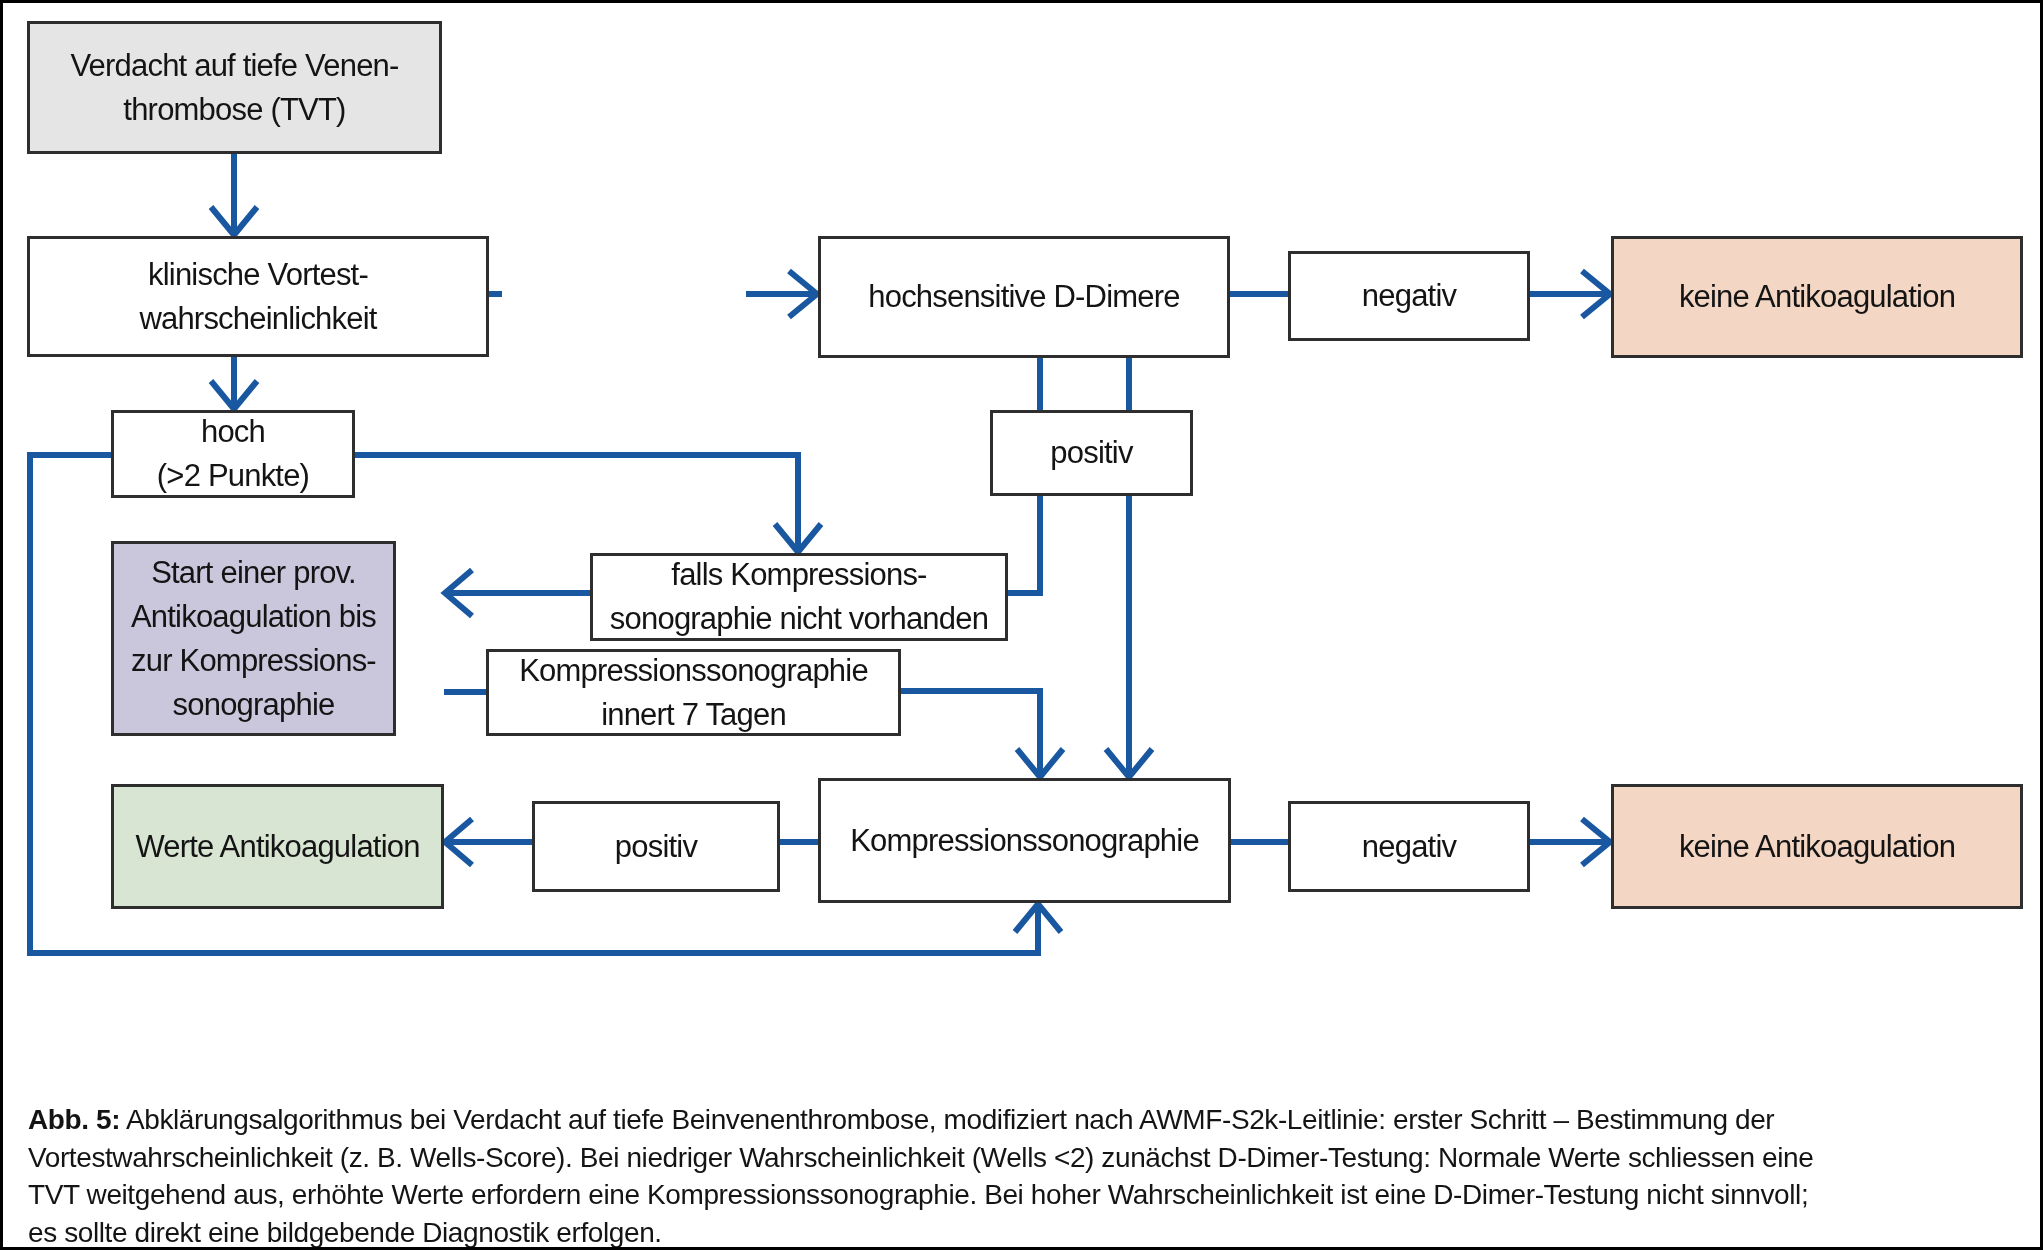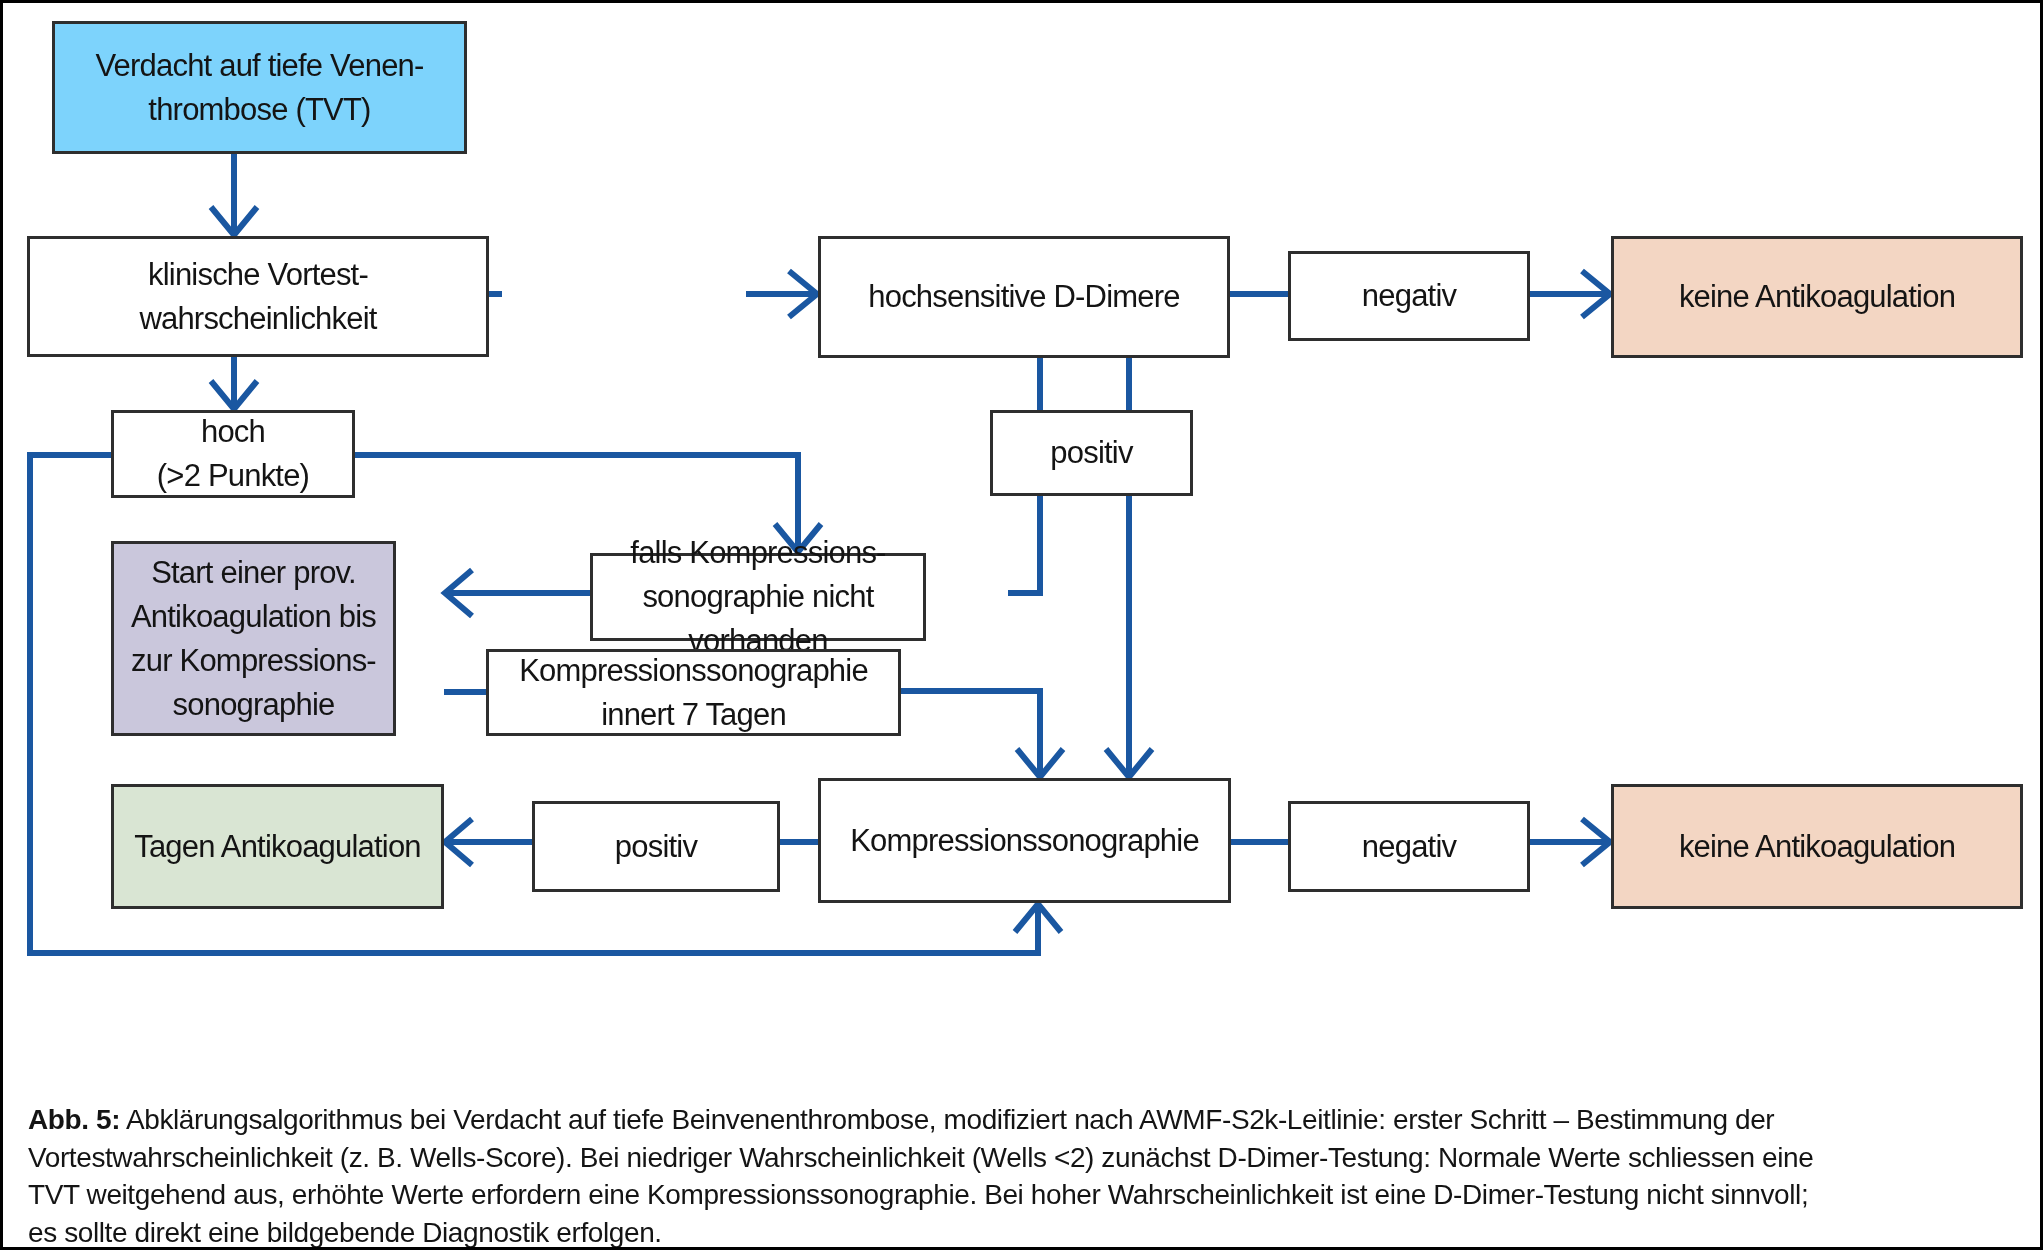--- a/index.html
+++ b/index.html
@@ -18,29 +18,29 @@
     position:absolute;
     display:flex;align-items:center;justify-content:center;
     text-align:center;
     box-sizing:border-box;
     border:3px solid #2e2e2e;
     background:#ffffff;
     color:#141414;
     font-size:31px;line-height:44px;letter-spacing:-0.8px;
     white-space:pre-line;
   }
-  .n-verdacht{left:24px;top:18px;width:415px;height:133px;background:#7dd3fc;margin-left:25px;}
+  .n-verdacht{left:24px;top:18px;width:415px;height:133px;background:#e5e5e5;}
   .n-klinische{left:24px;top:233px;width:462px;height:121px;}
   .n-niedrig{left:499px;top:248px;width:244px;height:89px;}
   .n-ddimere{left:815px;top:233px;width:412px;height:122px;}
   .n-negativ-top{left:1285px;top:248px;width:242px;height:90px;}
   .n-keine-top{left:1608px;top:233px;width:412px;height:122px;background:#f3d6c3;}
   .n-hoch{left:108px;top:407px;width:244px;height:88px;}
   .n-positiv-mid{left:987px;top:407px;width:203px;height:86px;}
-  .n-falls{left:587px;top:550px;width:336px;height:88px;}
+  .n-falls{left:587px;top:550px;width:418px;height:88px;}
   .n-prov{left:108px;top:538px;width:285px;height:195px;background:#cac7dc;}
   .n-innert{left:483px;top:646px;width:415px;height:87px;}
   .n-start-ak{left:108px;top:781px;width:333px;height:125px;background:#d9e5d3;}
   .n-positiv-bot{left:529px;top:798px;width:248px;height:91px;}
   .n-kompression{left:815px;top:775px;width:413px;height:125px;}
   .n-negativ-bot{left:1285px;top:798px;width:242px;height:91px;}
   .n-keine-bot{left:1608px;top:781px;width:412px;height:125px;background:#f3d6c3;}
   .caption{
     position:absolute;left:25px;top:1086px;width:2010px;
     color:#141414;
@@ -87,21 +87,21 @@
 (&gt;2 Punkte)</div>
   <div class="node n-positiv-mid">positiv</div>
   <div class="node n-falls">falls Kompressions-
 sonographie nicht vorhanden</div>
   <div class="node n-prov">Start einer prov.
 Antikoagulation bis
 zur Kompressions-
 sonographie</div>
   <div class="node n-innert">Kompressionssonographie
 innert 7 Tagen</div>
-  <div class="node n-start-ak">Tagen Antikoagulation</div>
+  <div class="node n-start-ak">Werte Antikoagulation</div>
   <div class="node n-positiv-bot">positiv</div>
   <div class="node n-kompression">Kompressionssonographie</div>
   <div class="node n-negativ-bot">negativ</div>
   <div class="node n-keine-bot">keine Antikoagulation</div>
 
   <div class="caption">
     <div class="cap-line"><span class="cap-label">Abb. 5:</span> <span>Abklärungsalgorithmus bei Verdacht auf tiefe Beinvenenthrombose, modifiziert nach AWMF-S2k-Leitlinie: erster Schritt – Bestimmung der</span></div>
     <div class="cap-line">Vortestwahrscheinlichkeit (z. B. Wells-Score). Bei niedriger Wahrscheinlichkeit (Wells &lt;2) zunächst D-Dimer-Testung: Normale Werte schliessen eine</div>
     <div class="cap-line">TVT weitgehend aus, erhöhte Werte erfordern eine Kompressionssonographie. Bei hoher Wahrscheinlichkeit ist eine D-Dimer-Testung nicht sinnvoll;</div>
     <div class="cap-line">es sollte direkt eine bildgebende Diagnostik erfolgen.</div>

